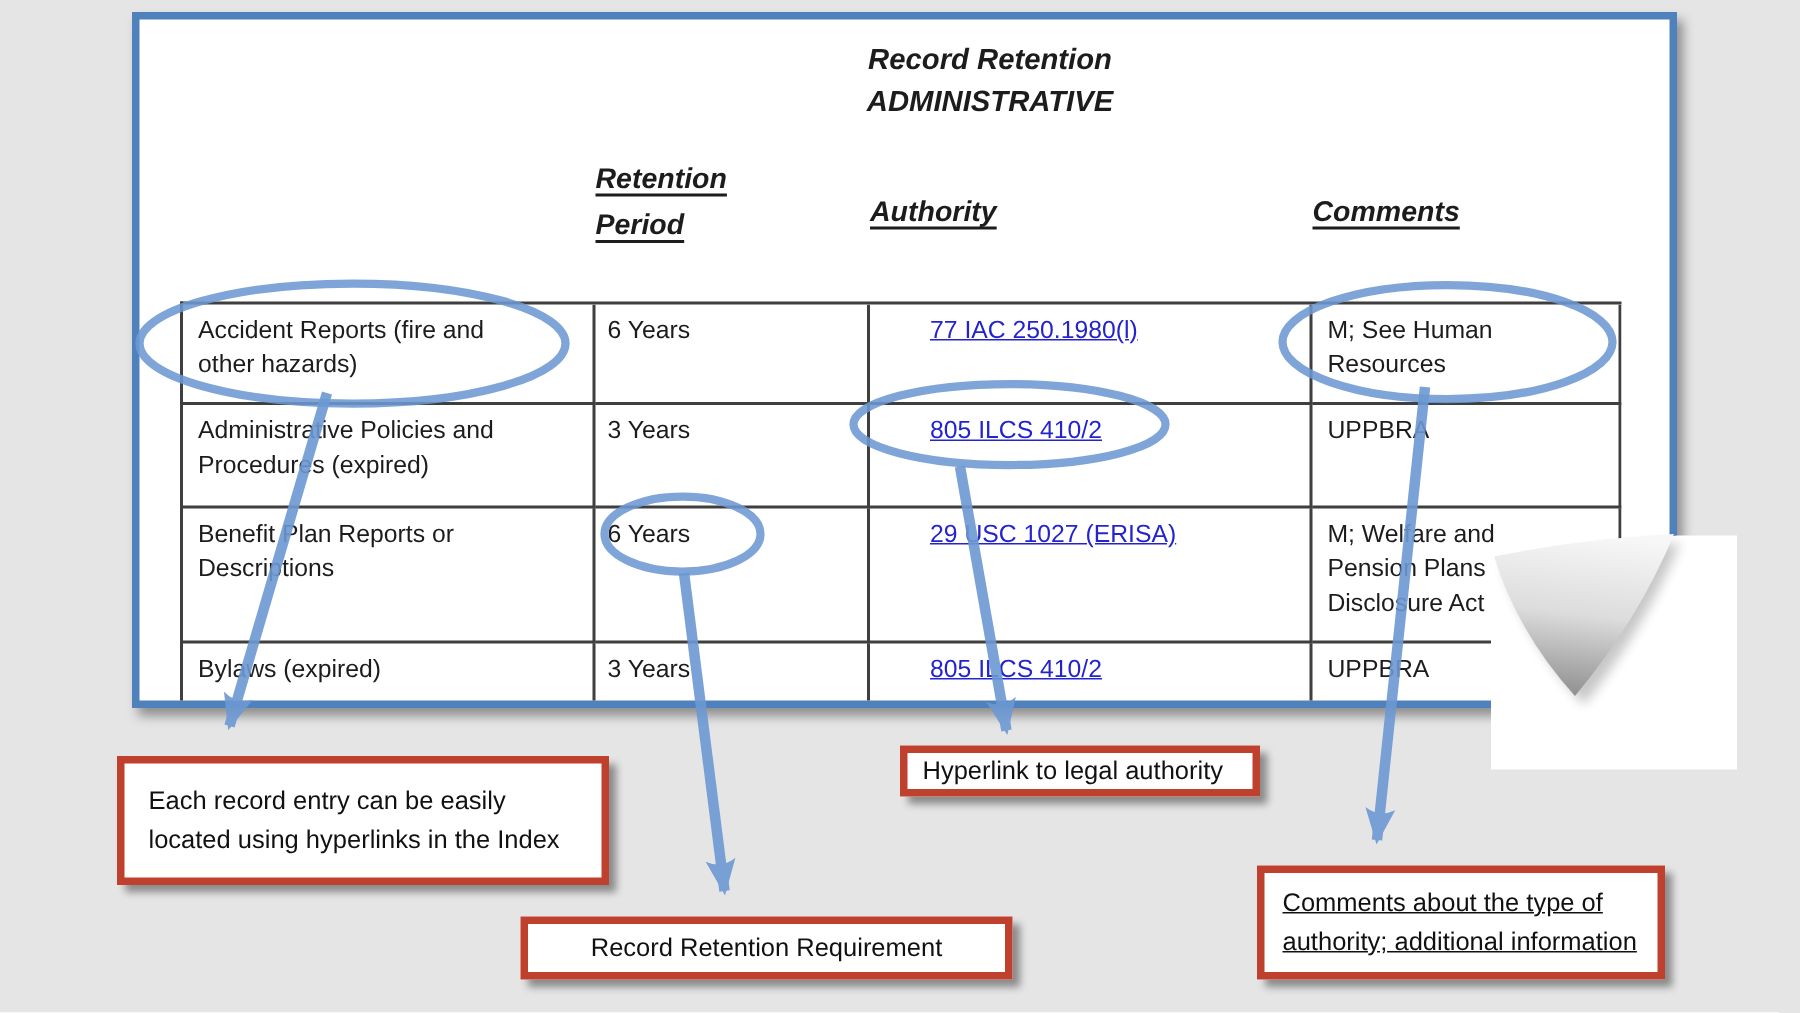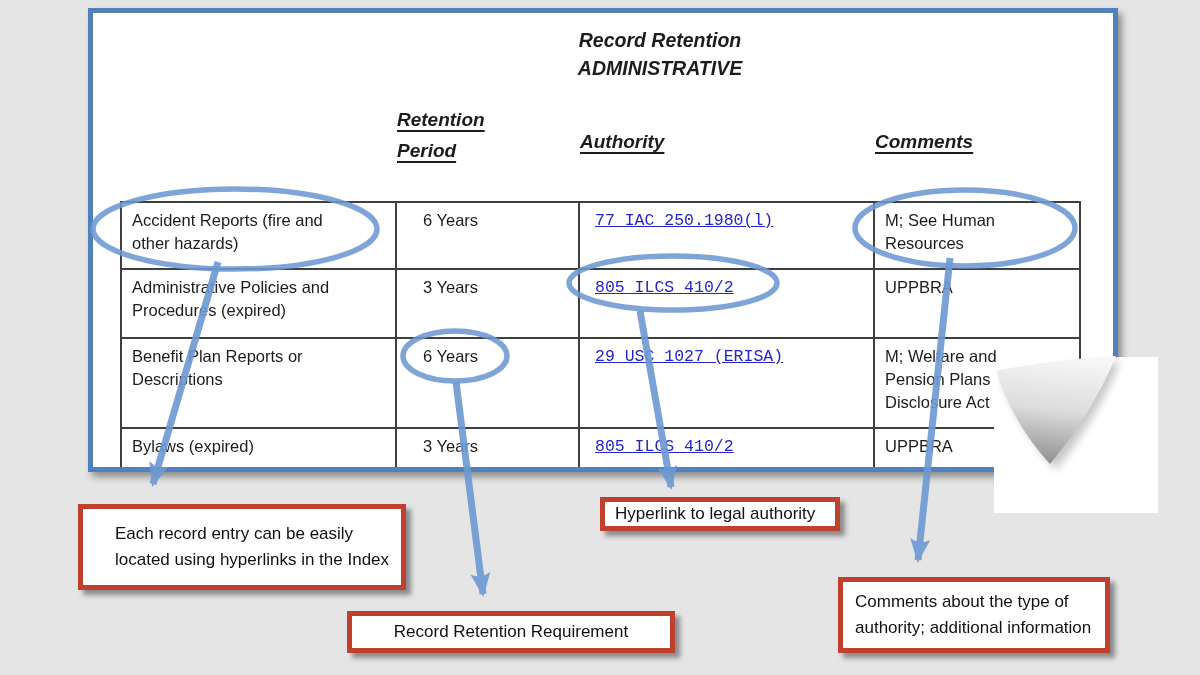--- a/index.html
+++ b/index.html
@@ -46,36 +46,36 @@
     display:grid;grid-template-columns:275px 183px 295px 206px;
     grid-auto-rows:auto;
   }
   .cell{
     box-sizing:border-box;border-right:2px solid var(--table-line);
     border-bottom:2px solid var(--table-line);
     font-size:16.5px;line-height:23px;padding:6px 8px 4px 10px;background:transparent;
   }
   .r1{height:67px;} .r2{height:69px;} .r3{height:90px;} .r4{height:80px;}
   .cell.records div{width:218px;}
-  .cell.retention{padding-left:26px;}
-  .cell.authority{padding-left:15px;font-family:Liberation Mono, monospace;}
+  .cell.retention{padding-left:8px;}
+  .cell.authority{padding-left:40px;}
   .cell.comments div{width:152px;}
   .cell.authority a{color:var(--hyperlink-blue);text-decoration:underline;cursor:pointer;}
   
   .callout{
     position:absolute;background:#ffffff;border:5px solid var(--callout-red);
     box-sizing:border-box;box-shadow:5px 5px 5px rgba(0,0,0,.4);
     font-size:17px;line-height:26px;color:#111;display:flex;align-items:center;
   }
-  .co-records{left:78px;top:504px;width:328px;height:86px;padding-left:32px;}
+  .co-records{left:78px;top:504px;width:328px;height:86px;padding-left:16px;}
   .co-records div{width:286px;}
   .co-authority{left:600px;top:497px;width:240px;height:34px;padding-left:10px;}
   .co-retention{left:347px;top:611px;width:328px;height:42px;justify-content:center;text-align:center;}
   .co-comments{left:838px;top:577px;width:272px;height:76px;padding-left:12px;}
-  .co-comments div{width:250px;}
+  .co-comments div{width:250px;text-decoration:underline;}
   
   .anno{position:absolute;left:0;top:0;pointer-events:none;}
   .anno ellipse{fill:none;stroke:var(--annotation-blue);stroke-width:5.5px;opacity:.88;}
   .anno line{stroke:var(--annotation-blue);stroke-width:7px;opacity:.9;}
   .ah-fill{fill:var(--annotation-blue);opacity:1;}
   .curl{position:absolute;left:980px;top:340px;pointer-events:none;}
 </style>
 </head>
 <body>
 

